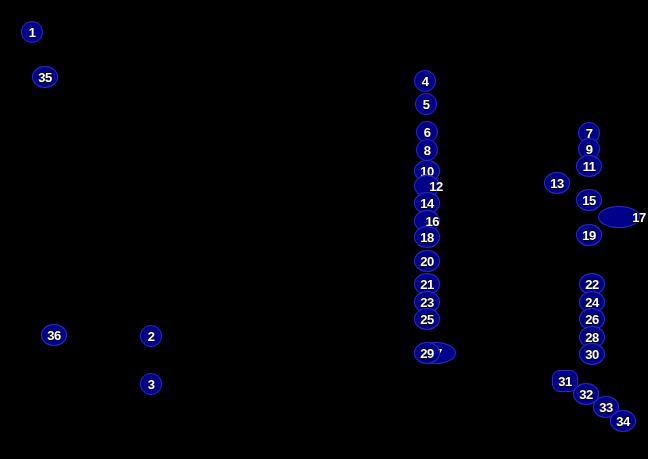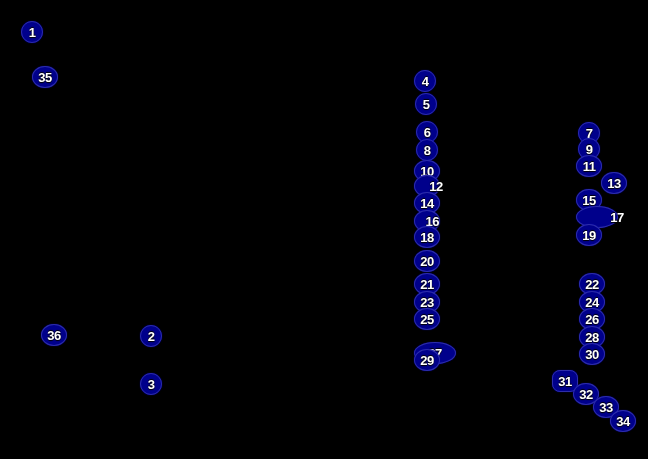--- a/index.html
+++ b/index.html
@@ -69,33 +69,33 @@
     </div>
     <div class="mark-badge" style="left: 414px; top: 160px; width: 26px; height: 22px;">
       <span>10</span>
     </div>
     <div class="mark-badge" style="left: 576px; top: 155px; width: 26px; height: 22px;">
       <span>11</span>
     </div>
     <div class="mark-badge" style="left: 414px; top: 175px; width: 26px; height: 22px; padding-left: 18px;">
       <span>12</span>
     </div>
-    <div class="mark-badge" style="left: 601px; top: 172px; width: 26px; height: 22px;">
+    <div class="mark-badge" style="left: 544px; top: 172px; width: 26px; height: 22px;">
       <span>13</span>
     </div>
     <div class="mark-badge" style="left: 414px; top: 192px; width: 26px; height: 22px;">
       <span>14</span>
     </div>
     <div class="mark-badge" style="left: 576px; top: 189px; width: 26px; height: 22px;">
       <span>15</span>
     </div>
     <div class="mark-badge" style="left: 414px; top: 210px; width: 26px; height: 22px; justify-content: flex-end;">
       <span>16</span>
     </div>
-    <div class="mark-badge" style="left: 576px; top: 206px; width: 26px; height: 22px; padding-left: 40px;">
+    <div class="mark-badge" style="left: 598px; top: 206px; width: 26px; height: 22px; padding-left: 40px;">
       <span>17</span>
     </div>
     <div class="mark-badge" style="left: 414px; top: 226px; width: 26px; height: 22px;">
       <span>18</span>
     </div>
     <div class="mark-badge" style="left: 576px; top: 224px; width: 26px; height: 22px;">
       <span>19</span>
     </div>
     <div class="mark-badge" style="left: 414px; top: 250px; width: 26px; height: 22px;">
       <span>20</span>
@@ -117,21 +117,21 @@
     </div>
     <div class="mark-badge" style="left: 579px; top: 308px; width: 26px; height: 22px;">
       <span>26</span>
     </div>
     <div class="mark-badge" style="left: 414px; top: 342px; width: 42px; height: 22px;">
       <span>27</span>
     </div>
     <div class="mark-badge" style="left: 579px; top: 326px; width: 26px; height: 22px;">
       <span>28</span>
     </div>
-    <div class="mark-badge" style="left: 414px; top: 342px; width: 26px; height: 22px; margin-top: 7px;">
+    <div class="mark-badge" style="left: 414px; top: 342px; width: 26px; height: 22px;">
       <span>29</span>
     </div>
     <div class="mark-badge" style="left: 579px; top: 343px; width: 26px; height: 22px;">
       <span>30</span>
     </div>
     <div class="mark-badge" style="left: 552px; top: 370px; width: 26px; height: 22px; border-radius: 8px;">
       <span>31</span>
     </div>
     <div class="mark-badge" style="left: 573px; top: 383px; width: 26px; height: 22px;">
       <span>32</span>

